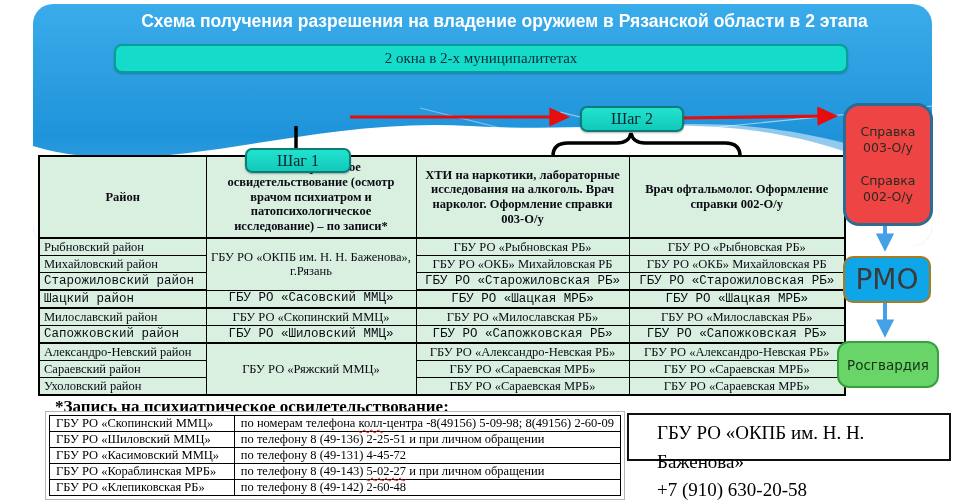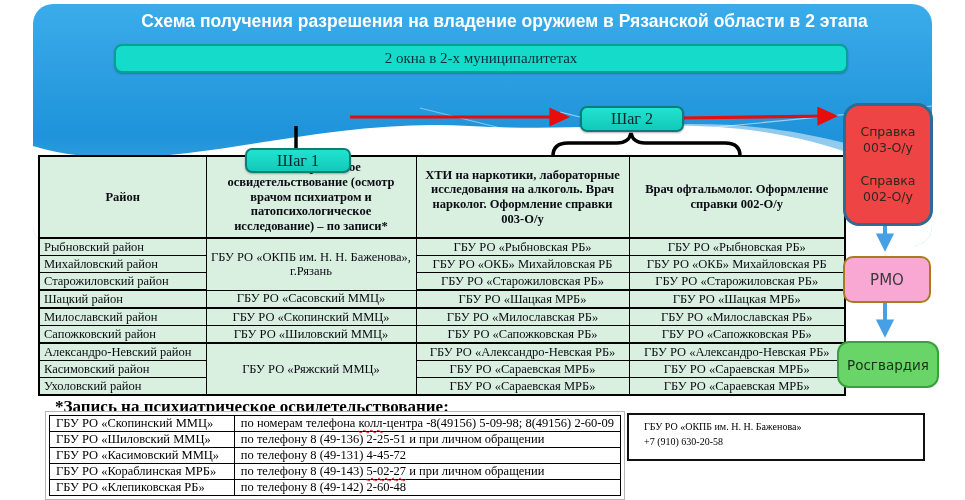--- a/index.html
+++ b/index.html
@@ -21,50 +21,50 @@
         display:flex;align-items:center;justify-content:center;font-size:16px;color:#06252d;
         z-index:5;box-shadow:0 1px 2px rgba(0,0,0,.3);}
   .step1{left:245px;top:104px;width:102px;height:21px;margin-top:44px;}
   .step2{left:580px;top:106px;width:100px;height:22px;}
 
   
   .flowbox{font-family:"DejaVu Sans",sans-serif;color:#222;text-align:center;z-index:5;}
   .spravka{left:843px;top:103px;width:84px;height:117px;background:#ef4444;
            border:3px solid #2c6b94;border-radius:16px;display:flex;flex-direction:column;
            justify-content:center;gap:17px;font-size:12.5px;line-height:1.3;color:#2a2a20;text-align:center;}
-  .rmo{left:843px;top:256px;width:84px;height:43px;background:#f9a8d4;border:2.5px solid #aa7a1e;
+  .rmo{left:843px;top:256px;width:84px;height:43px;background:#0ea5e9;border:2.5px solid #aa7a1e;
        border-radius:10px;display:flex;align-items:center;justify-content:center;
-       font-size:15px;color:#3a3a3a;}
+       font-size:28px;color:#3a3a3a;}
   .ros{left:837px;top:341px;width:98px;height:43px;background:#69d467;border:2.5px solid #37a13e;
        border-radius:12px;display:flex;align-items:center;justify-content:center;
        font-size:13.5px;color:#143314;}
 
   
   .maintable{left:38px;top:155px;z-index:3;}
   table.districts{border-collapse:collapse;table-layout:fixed;width:806px;background:#d9efe0;}
   table.districts th,table.districts td{border:1px solid #000;font-size:12.5px;line-height:1.18;
       padding:0 3px;color:#0b0b14;overflow:hidden;}
   table.districts{border:2px solid #000;}
   table.districts th{font-weight:bold;text-align:center;height:76px;padding:2px 4px;}
   table.districts thead th{border-bottom:2px solid #000;}
   table.districts td{height:16px;text-align:center;}
   table.districts td.left{text-align:left;padding-left:4px;}
-  table.districts tr.sep td{border-bottom:2px solid #000;}
+  table.districts tr.sep td{border-bottom:2px solid #000;font-family:Liberation Mono, monospace;}
 
   
   .note{left:55px;top:397px;font-size:17px;font-weight:bold;color:#000;z-index:3;}
   .apptwrap{left:45px;top:411px;width:572px;border:1px solid #b5b5b5;padding:3px;z-index:3;background:#fff;}
   table.appt{border-collapse:collapse;width:100%;border:1px solid #000;}
   table.appt td{border:1px solid #000;font-size:12.5px;height:14.5px;padding:0 6px;color:#000;white-space:nowrap;}
   table.appt td.fac{width:182px;}
   .sq{text-decoration:underline wavy #e01414;text-decoration-thickness:1px;text-underline-offset:2px;}
 
   
   .contact{left:627px;top:413px;width:264px;height:36px;background:#fff;border:2px solid #111;
-           padding:4px 15px;font-size:10px;line-height:1.5;color:#000;z-index:3;}
+           padding:4px 28px;font-size:19px;line-height:1.5;color:#000;z-index:3;}
 </style>
 </head>
 <body>
 
 <div class="stage">
 
   <svg class="abs" style="left:0;top:0;z-index:1" width="965" height="500">
     <defs>
       <linearGradient id="sky" x1="0" y1="0" x2="0" y2="1">
         <stop offset="0" stop-color="#3bacea"></stop>
@@ -166,21 +166,21 @@
           <td>ГБУ РО «Сапожковская РБ»</td>
           <td>ГБУ РО «Сапожковская РБ»</td>
         </tr>
         <tr>
           <td class="left">Александро-Невский район</td>
           <td rowspan="3">ГБУ РО «Ряжский ММЦ»</td>
           <td>ГБУ РО «Александро-Невская РБ»</td>
           <td>ГБУ РО «Александро-Невская РБ»</td>
         </tr>
         <tr>
-          <td class="left">Касимовский район</td>
+          <td class="left">Сараевский район</td>
           <td>ГБУ РО «Сараевская МРБ»</td>
           <td>ГБУ РО «Сараевская МРБ»</td>
         </tr>
         <tr>
           <td class="left">Ухоловский район</td>
           <td>ГБУ РО «Сараевская МРБ»</td>
           <td>ГБУ РО «Сараевская МРБ»</td>
         </tr>
       </tbody>
     </table>

